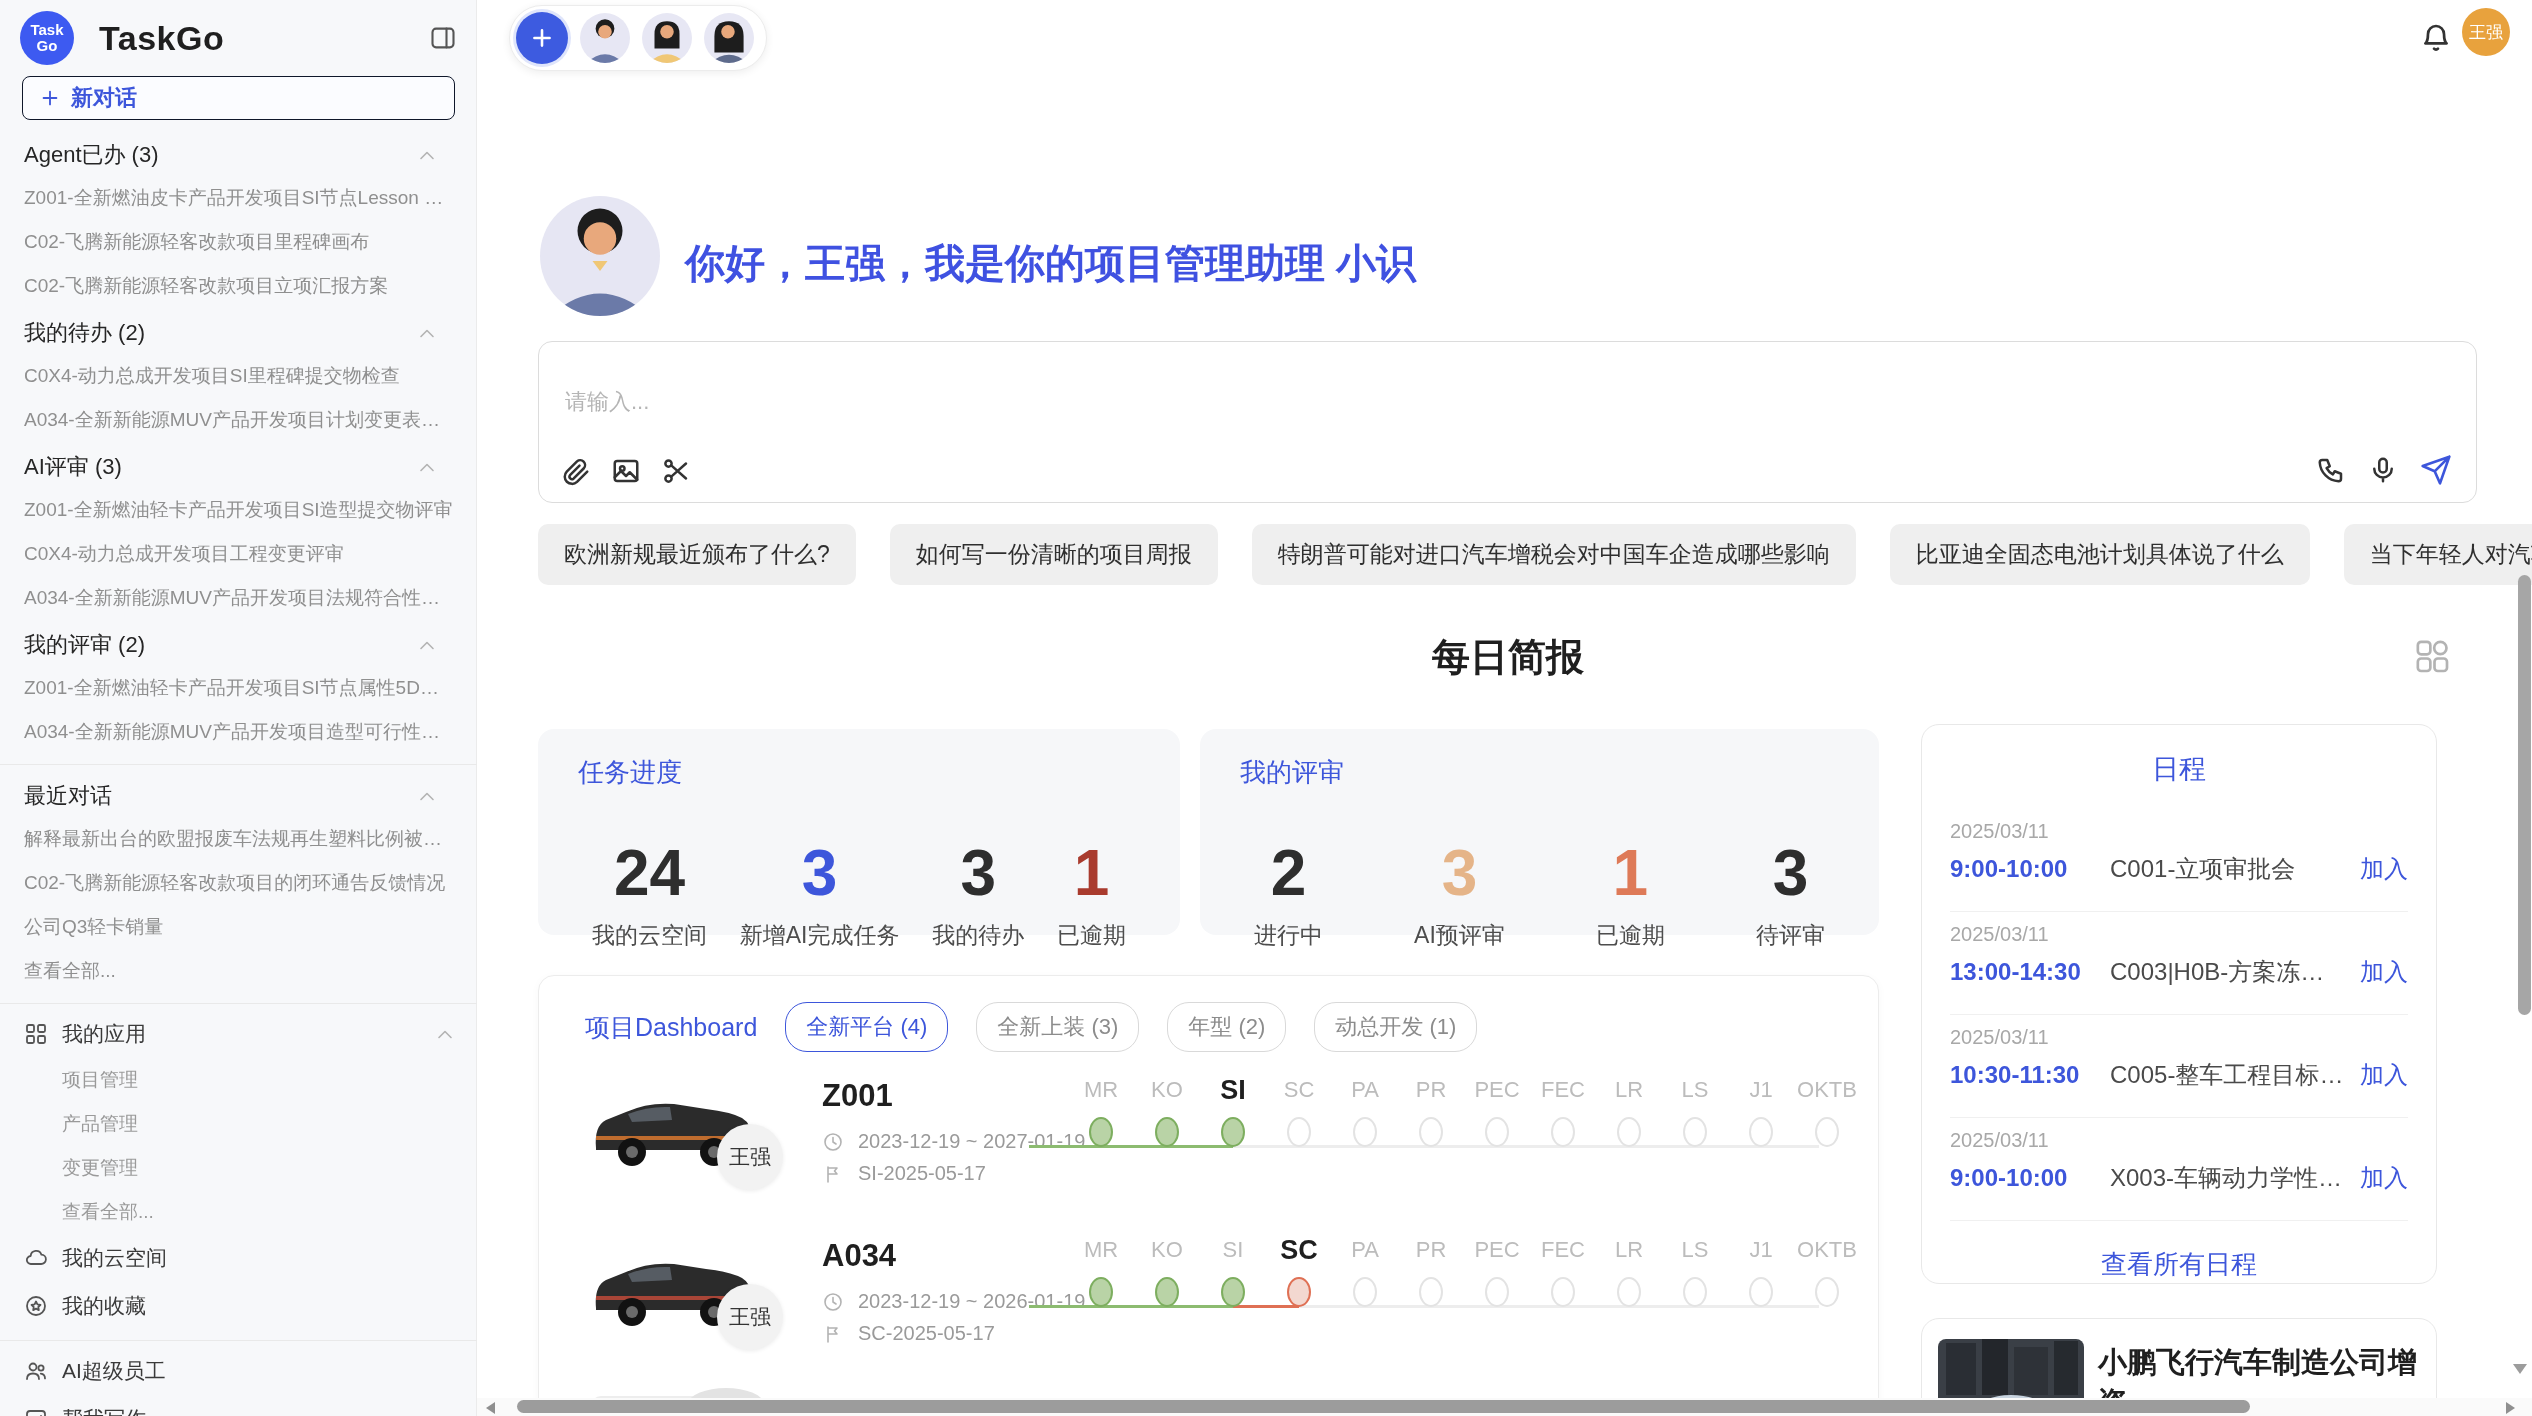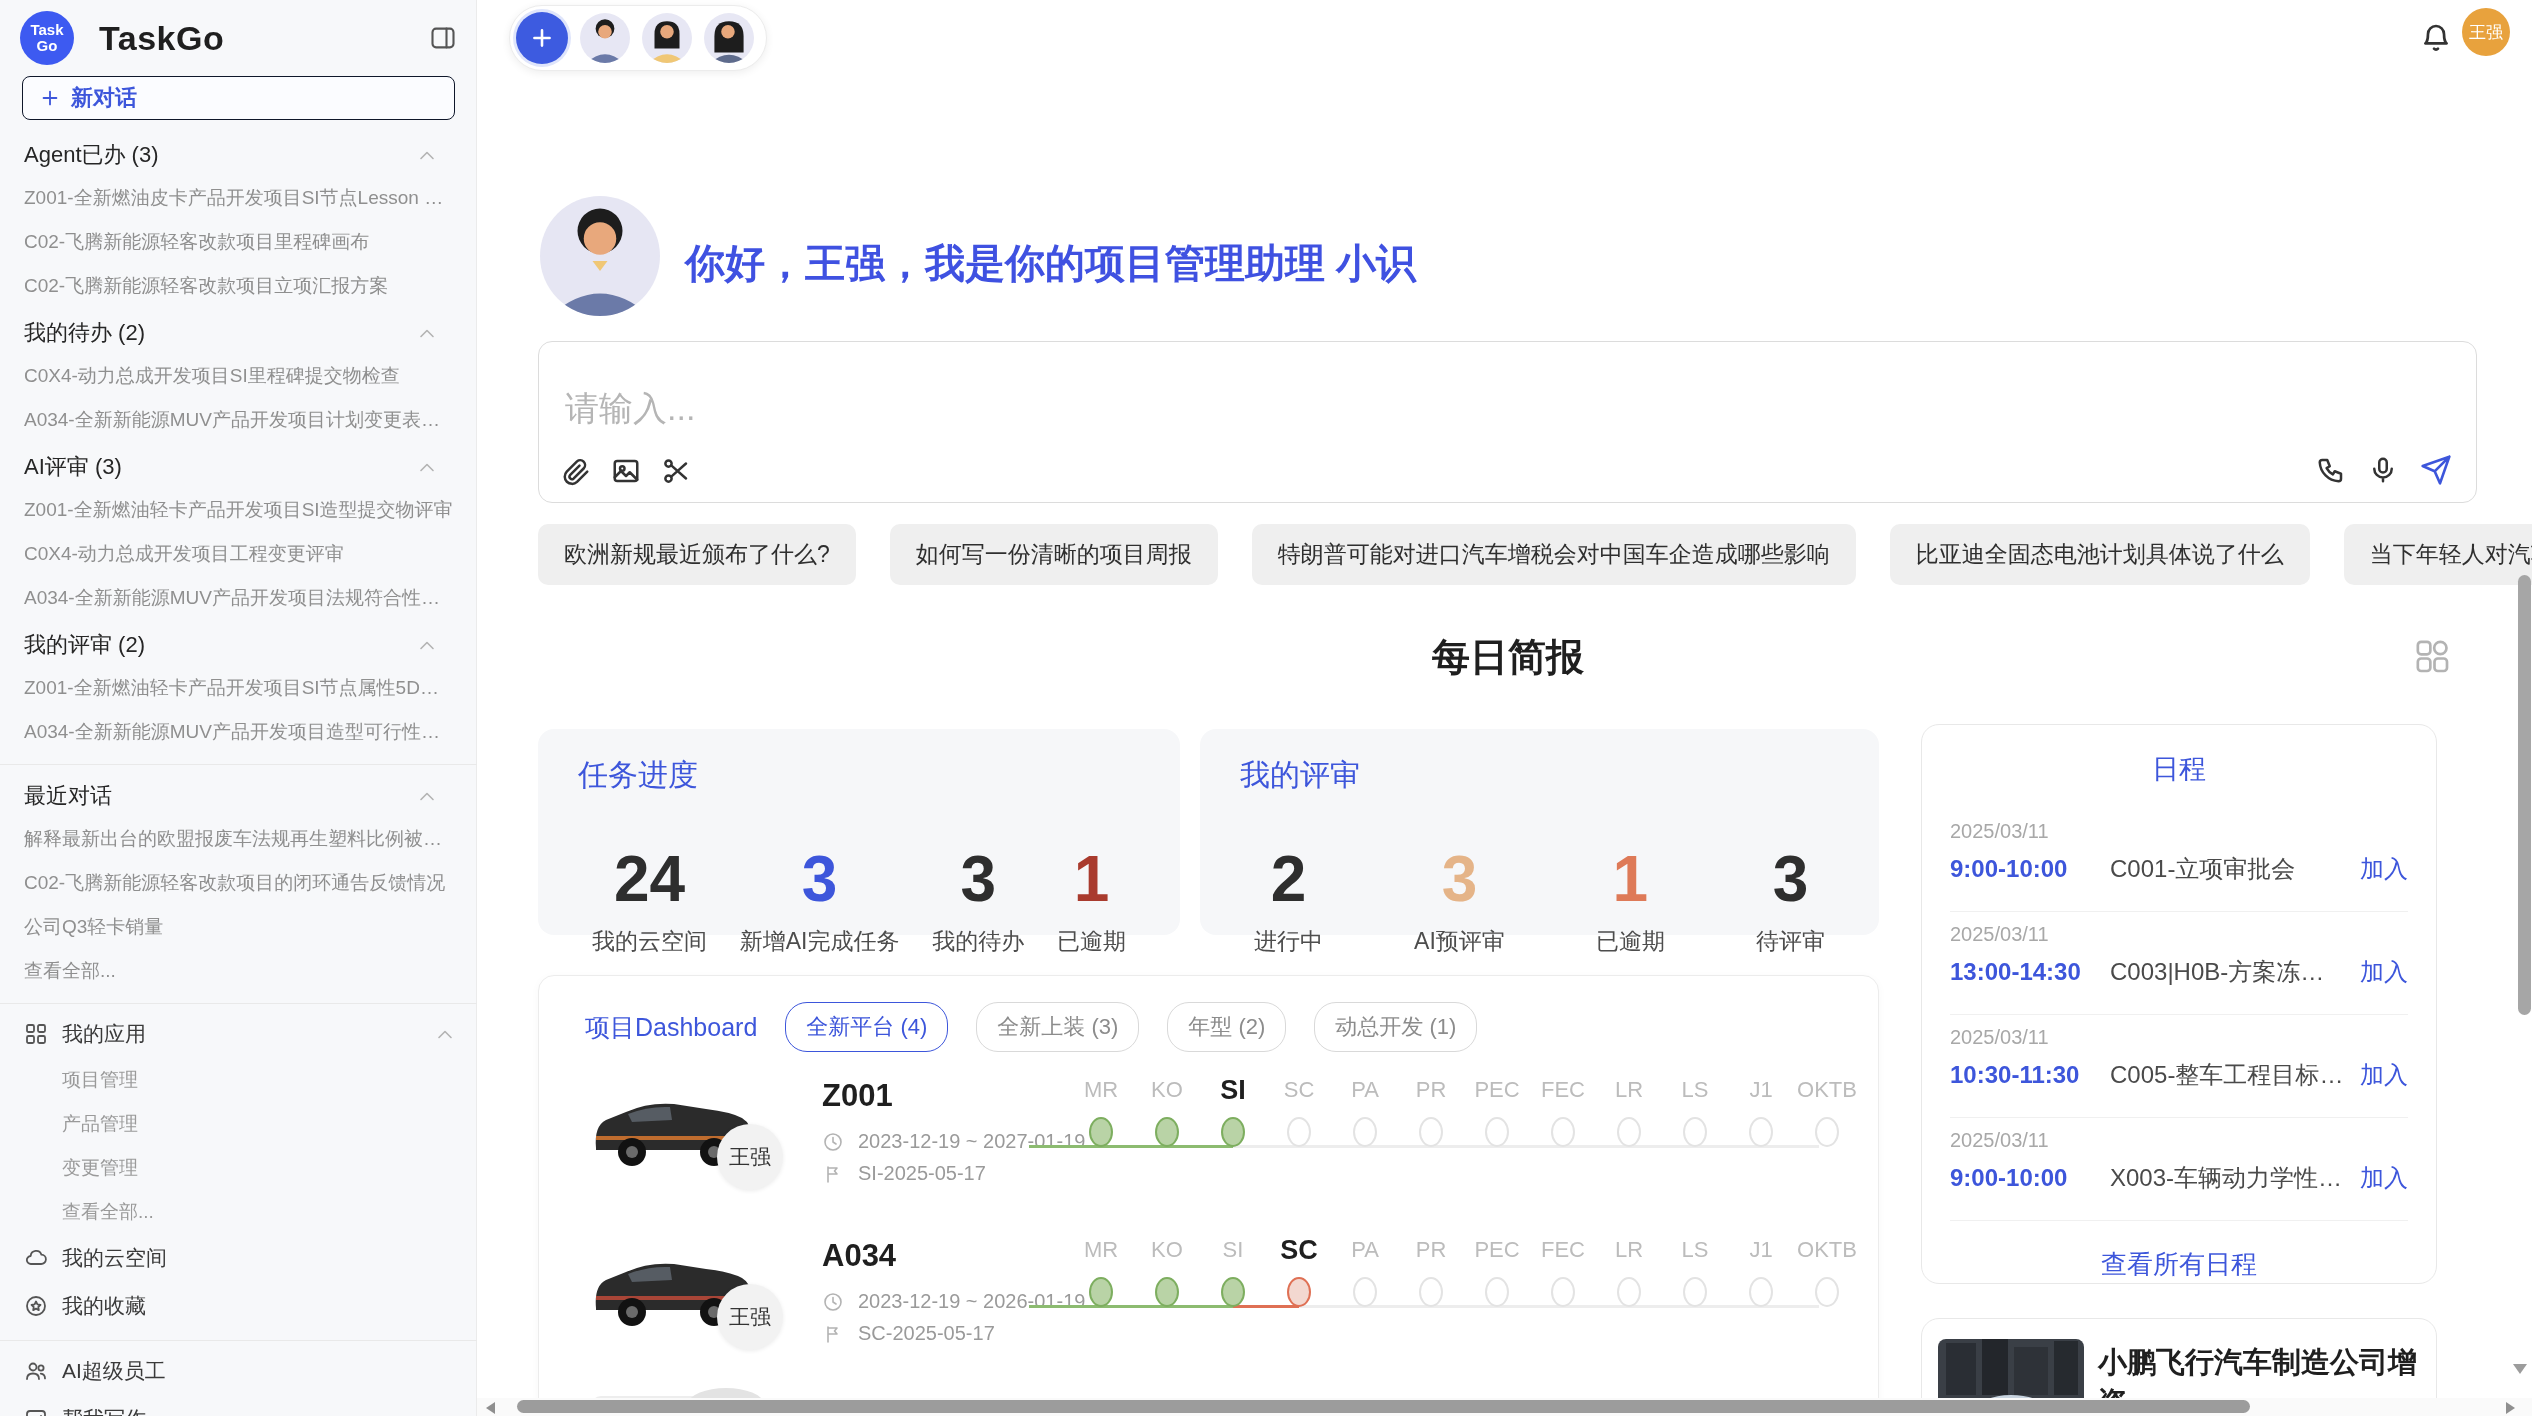--- a/index.html
+++ b/index.html
@@ -39,41 +39,41 @@
     color:#fff;font-size:17px;display:flex;align-items:center;justify-content:center;cursor:pointer;}
 
   
   .hero-avatar{position:absolute;left:540px;top:196px;width:120px;height:120px;border-radius:50%;
     background:#e6e6f3;overflow:hidden;}
   .greeting{position:absolute;left:685px;top:236px;font-size:40px;font-weight:700;color:#3f51e1;}
 
   
   .input-card{position:absolute;left:538px;top:341px;width:1939px;height:162px;box-sizing:border-box;
     border:1px solid #dcdcdc;border-radius:14px;background:#fff;}
-  .chat-input{position:absolute;left:24px;top:46px;width:1500px;border:none;outline:none;font-size:34px;
+  .chat-input{position:absolute;left:24px;top:46px;width:1500px;border:none;outline:none;font-size:22px;
     color:#3b82f6;font-family:inherit;background:transparent;}
   .chat-input::placeholder{color:#b5b5b5;}
   .input-icons-left{position:absolute;left:22px;bottom:16px;display:flex;gap:20px;align-items:center;}
   .input-icons-right{position:absolute;right:24px;bottom:16px;display:flex;gap:22px;align-items:center;}
   .ic-btn{cursor:pointer;display:flex;}
 
   
   .chips{position:absolute;left:538px;top:524px;width:1940px;display:flex;gap:34px;}
   .chip{background:#efefef;border-radius:10px;padding:15px 26px;font-size:23px;color:#2f2f2f;
     white-space:nowrap;cursor:pointer;}
 
   
   .briefing-title{position:absolute;left:538px;top:632px;width:1940px;text-align:center;font-size:38px;
     font-weight:700;color:#1f1f1f;}
   .briefing-grid-btn{position:absolute;left:2412px;top:636px;cursor:pointer;}
   .stat-card{position:absolute;top:729px;height:206px;background:#f6f7f9;border-radius:16px;box-sizing:border-box;
     padding:26px 40px;}
   .stat-card.c1{left:538px;width:642px;}
   .stat-card.c2{left:1200px;width:679px;}
-  .stat-card-title{font-size:30px;color:#3d56db;font-weight:500;}
+  .stat-card-title{font-size:26px;color:#3d56db;font-weight:500;}
   .stats-row{display:flex;justify-content:space-between;margin-top:16px;padding:0 14px;}
   .stat{text-align:center;margin-top:32px;}
   .stat-value{font-size:64px;font-weight:600;color:#2e2e2e;line-height:1.1;}
   .stat-value.blue{color:#3d56db;} .stat-value.red{color:#a93b2e;}
   .stat-value.tan{color:#e5b488;} .stat-value.orange{color:#de7a58;}
   .stat-label{font-size:23px;color:#4d4d4d;margin-top:12px;}
 
   
   .dash-card{position:absolute;left:538px;top:975px;width:1341px;height:441px;box-sizing:border-box;
     border:1px solid #ececec;border-radius:16px;background:#fff;box-shadow:0 2px 10px rgba(0,0,0,.03);}

